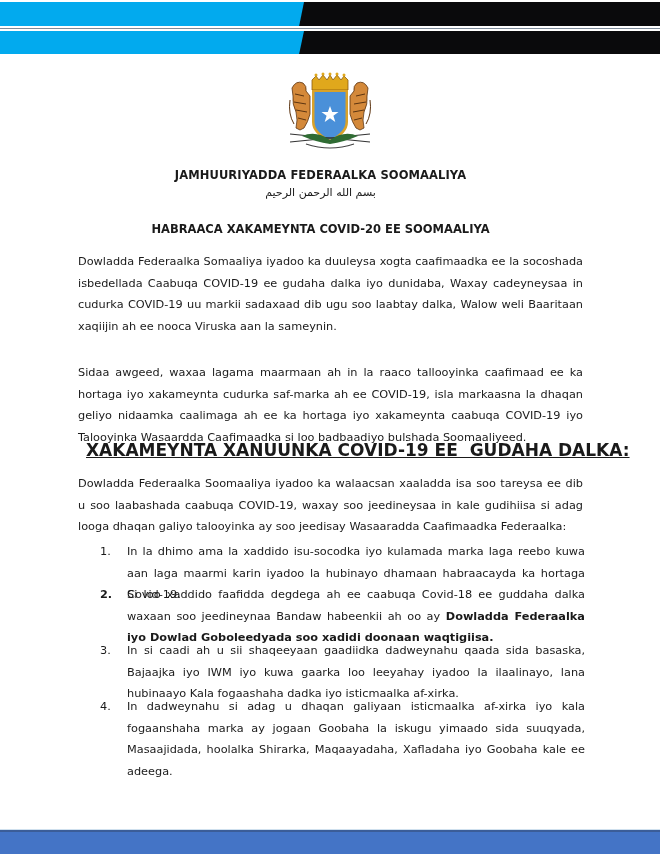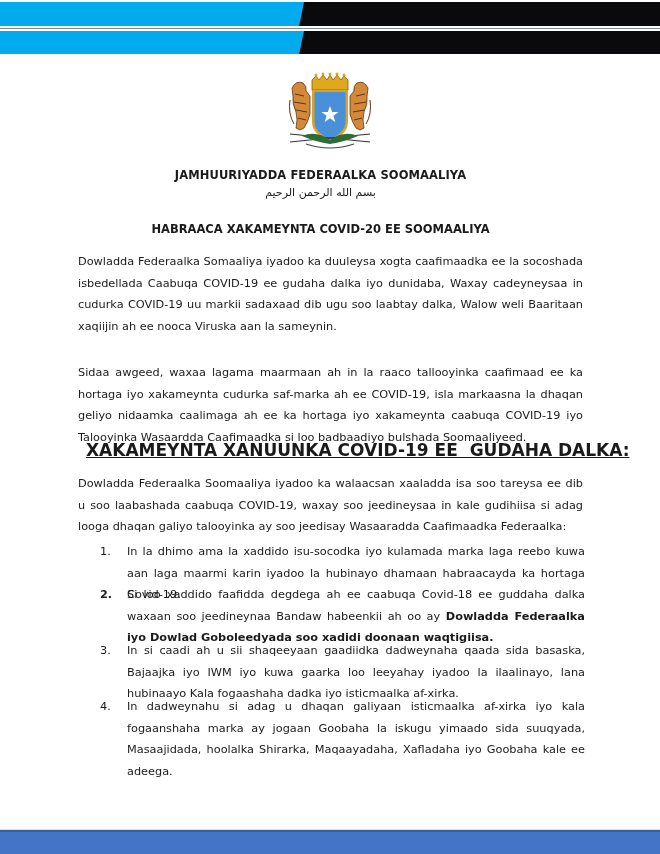--- a/index.html
+++ b/index.html
@@ -102,21 +102,21 @@
   <div class="li li1">
     <span class="num">1.</span>
     <span class="txt">In la dhimo ama la xaddido isu-socodka iyo kulamada marka laga reebo kuwa aan laga maarmi karin iyadoo la hubinayo dhamaan habraacayda ka hortaga Covid-19.</span>
   </div>
   <div class="li li2">
     <span class="num bold">2.</span>
     <span class="txt"><span>Si loo xaddido faafidda degdega ah ee caabuqa Covid-18 ee guddaha dalka waxaan soo jeedineynaa Bandaw habeenkii ah oo ay </span><span class="b">Dowladda Federaalka iyo Dowlad Goboleedyada soo xadidi doonaan waqtigiisa.</span></span>
   </div>
   <div class="li li3">
     <span class="num">3.</span>
-    <span class="txt">In si caadi ah u sii shaqeeyaan gaadiidka dadweynaha qaada sida basaska, Bajaajka iyo IWM iyo kuwa gaarka loo leeyahay iyadoo la ilaalinayo, lana hubinaayo Kala fogaashaha dadka iyo isticmaalka af-xirka.</span>
+    <span class="txt">In si caadi ah u sii shaqeeyaan gaadiidka dadweynahu qaada sida basaska, Bajaajka iyo IWM iyo kuwa gaarka loo leeyahay iyadoo la ilaalinayo, lana hubinaayo Kala fogaashaha dadka iyo isticmaalka af-xirka.</span>
   </div>
   <div class="li li4">
     <span class="num">4.</span>
     <span class="txt">In dadweynahu si adag u dhaqan galiyaan isticmaalka af-xirka iyo kala fogaanshaha marka ay jogaan Goobaha la iskugu yimaado sida suuqyada, Masaajidada, hoolalka Shirarka, Maqaayadaha, Xafladaha iyo Goobaha kale ee adeega.</span>
   </div>
 </div>
 
 <div class="footer-glow"></div>
 <div class="footer-edge"></div>
 <div class="footer"></div>

